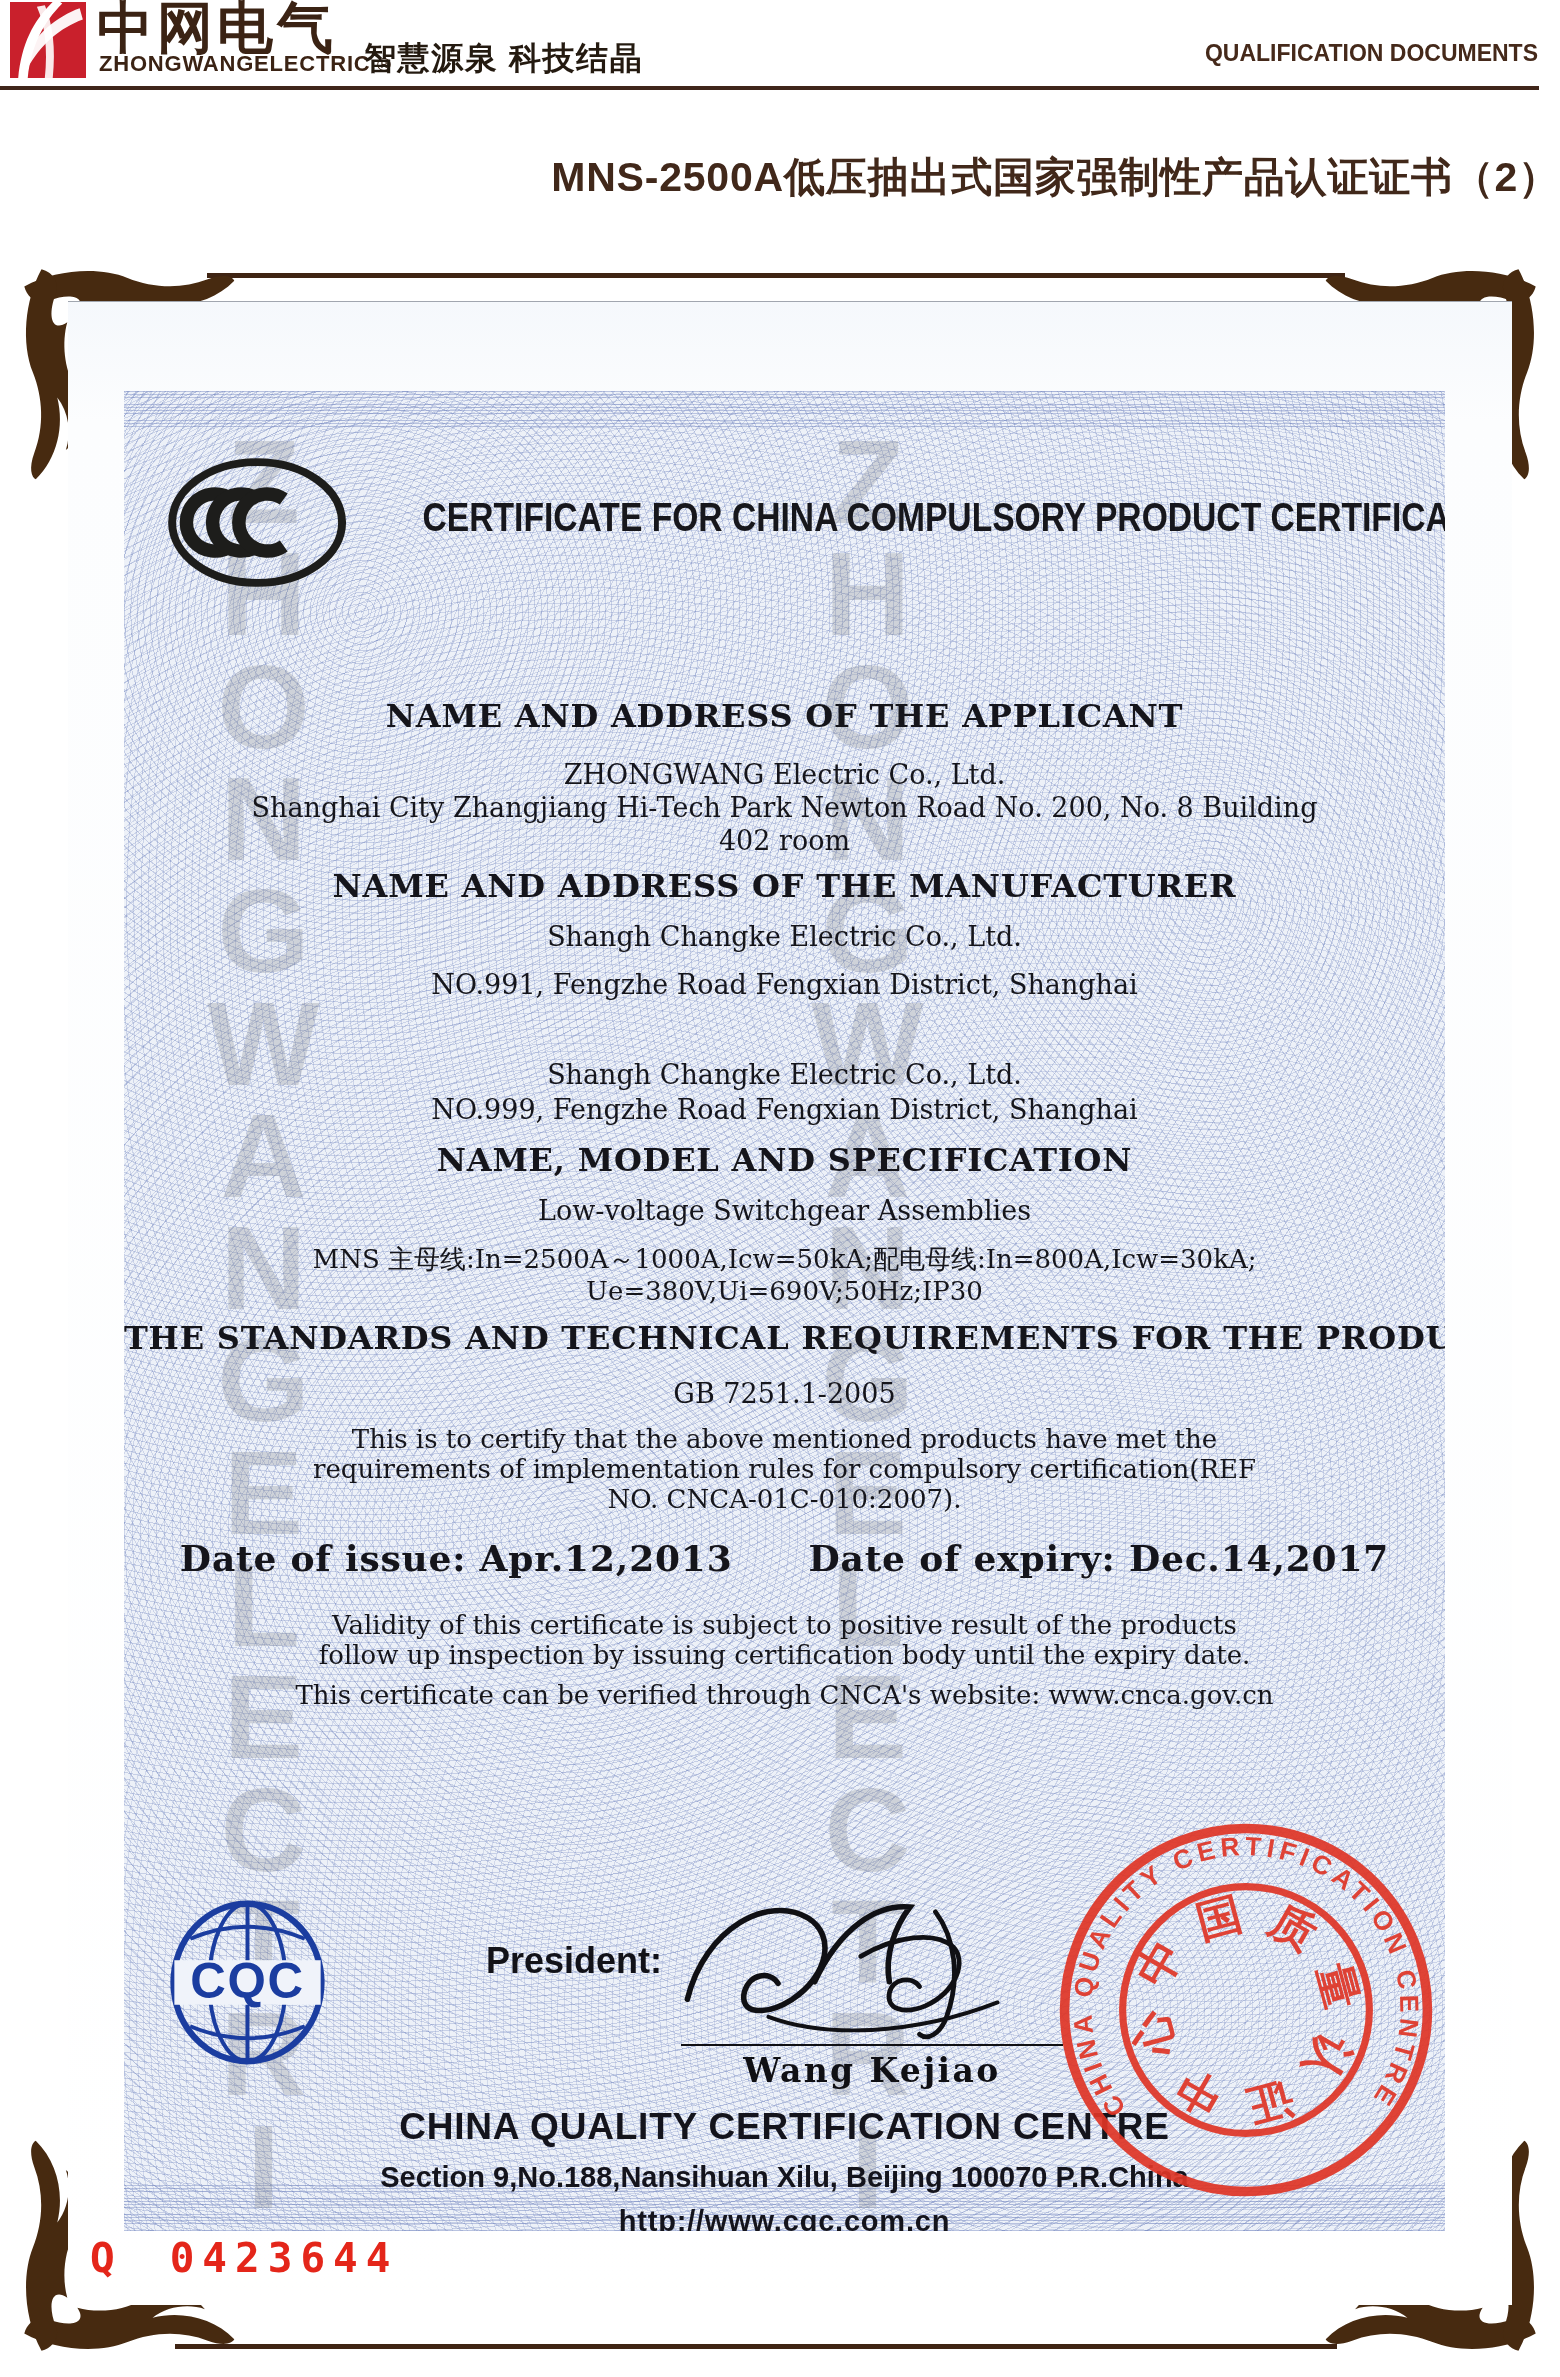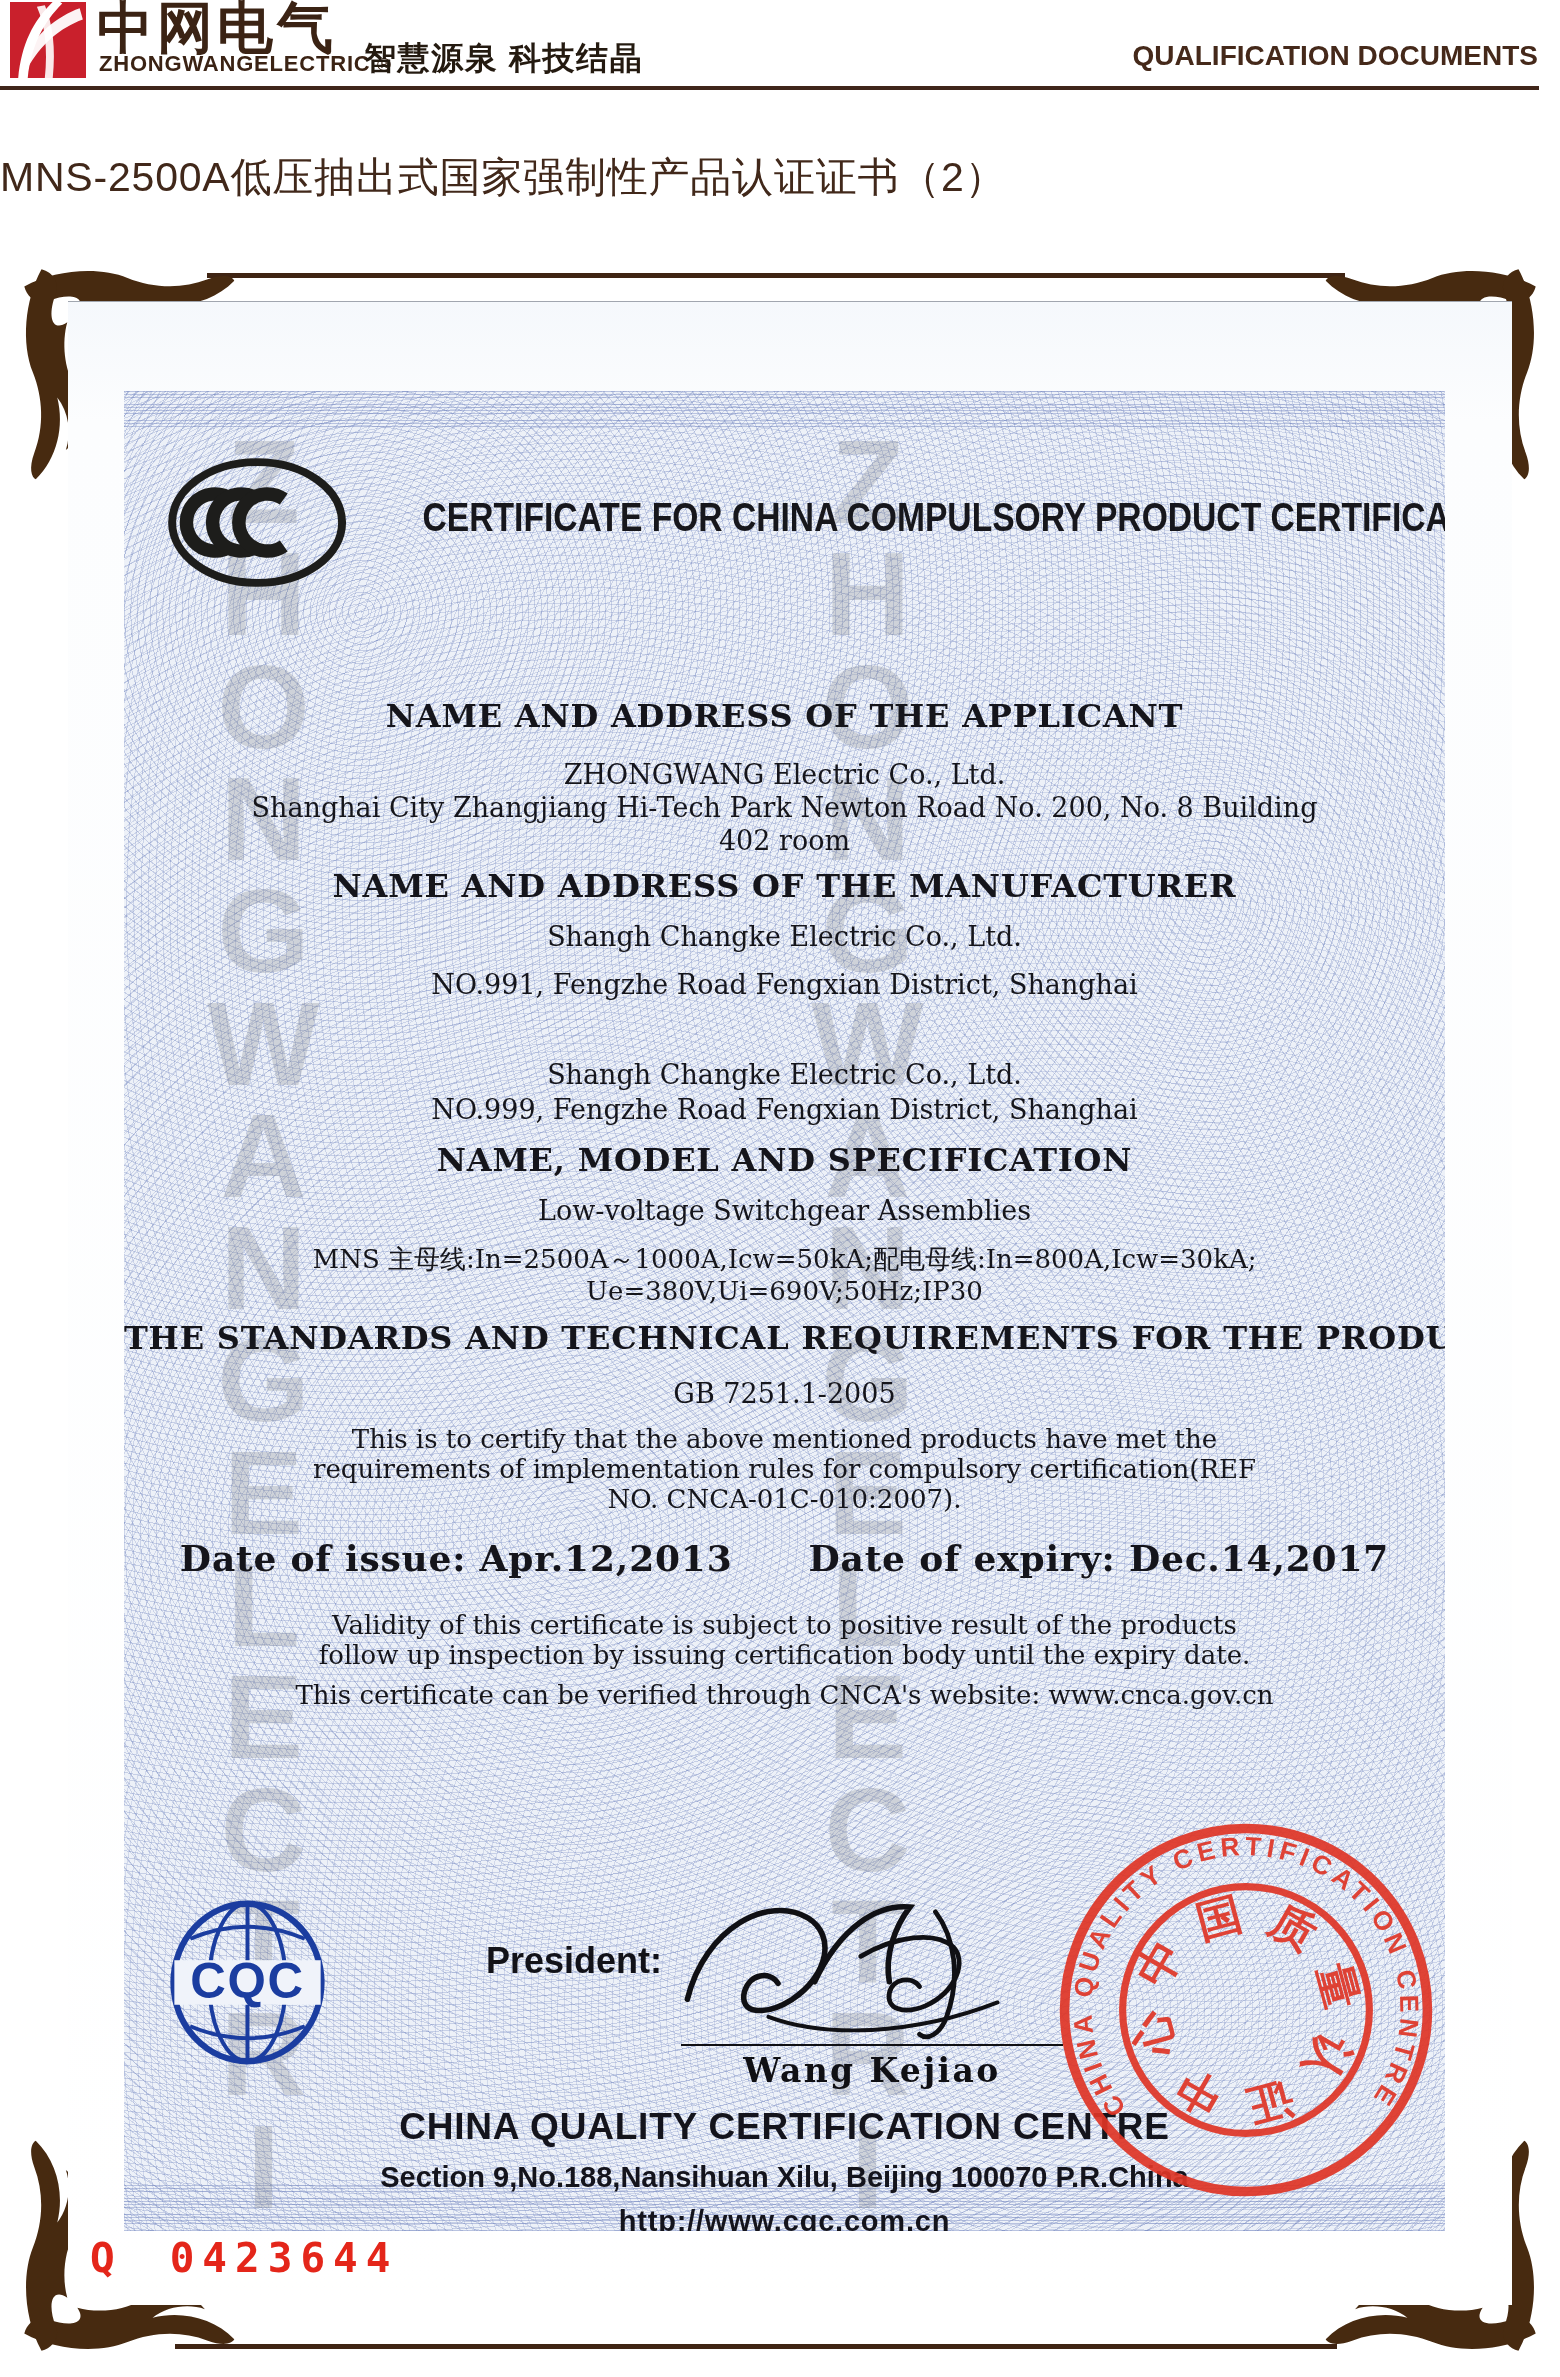--- a/index.html
+++ b/index.html
@@ -5,26 +5,26 @@
   html,body{margin:0;padding:0;background:#ffffff;}
   #page{position:relative;width:1560px;height:2377px;background:#ffffff;overflow:hidden;
         font-family:"Liberation Sans","DejaVu Sans",sans-serif;}
 
   
   .hdr-logo{position:absolute;left:9.5px;top:1.6px;width:76px;height:76px;}
   .hdr-cn{position:absolute;left:97px;top:-9.5px;font-size:56px;font-weight:bold;color:#3b2314;letter-spacing:4px;}
   .hdr-en{position:absolute;left:99px;top:51px;font-size:22px;font-weight:bold;color:#3b2314;letter-spacing:0.8px;}
   .hdr-en .reg{font-size:19px;font-weight:normal;margin-left:6.4px;}
   .hdr-slogan{position:absolute;left:364px;top:37px;font-size:32px;font-weight:bold;color:#241a10;letter-spacing:1.6px;}
-  .hdr-doc{position:absolute;right:22px;top:40px;font-size:28px;font-weight:bold;color:#45291a;letter-spacing:0px;}
+  .hdr-doc{position:absolute;right:22px;top:40px;font-size:23px;font-weight:bold;color:#45291a;letter-spacing:0px;}
   .hdr-rule{position:absolute;left:0;right:21.5px;top:86px;height:4px;background:#40261a;}
 
   
-  .page-title{position:absolute;left:0;width:100%;top:150px;text-align:left;
-      font-size:41px;font-weight:normal;color:#41281a;letter-spacing:0.8px;}
+  .page-title{position:absolute;left:0;width:100%;top:150px;text-align:right;
+      font-size:41px;font-weight:bold;color:#41281a;letter-spacing:0.8px;}
 
   
   .frame{position:absolute;left:20px;top:265px;width:1520px;height:2090px;}
   .f-line{position:absolute;background:#3f2413;}
   .f-top{left:187px;right:195px;top:8px;height:4.8px;}
   .f-bottom{left:155px;right:203px;bottom:6.4px;height:4.8px;}
   .f-left{top:191px;bottom:231px;left:60px;width:4px;}
   .f-right{top:187px;bottom:195px;right:29px;width:4px;}
   .corner{position:absolute;width:215px;height:215px;}
   .c-tl{left:0;top:0;}

